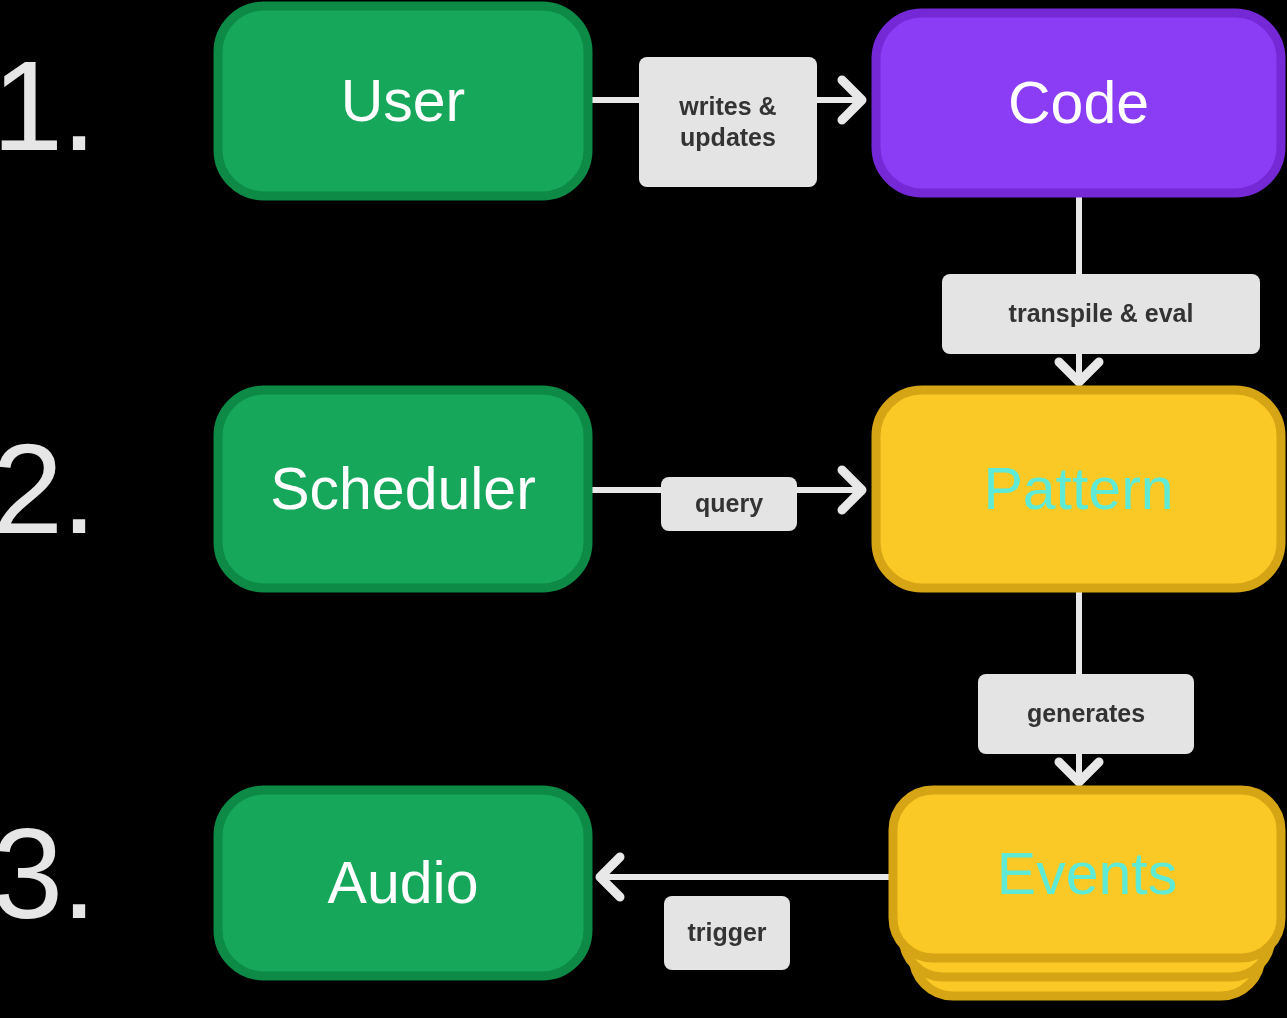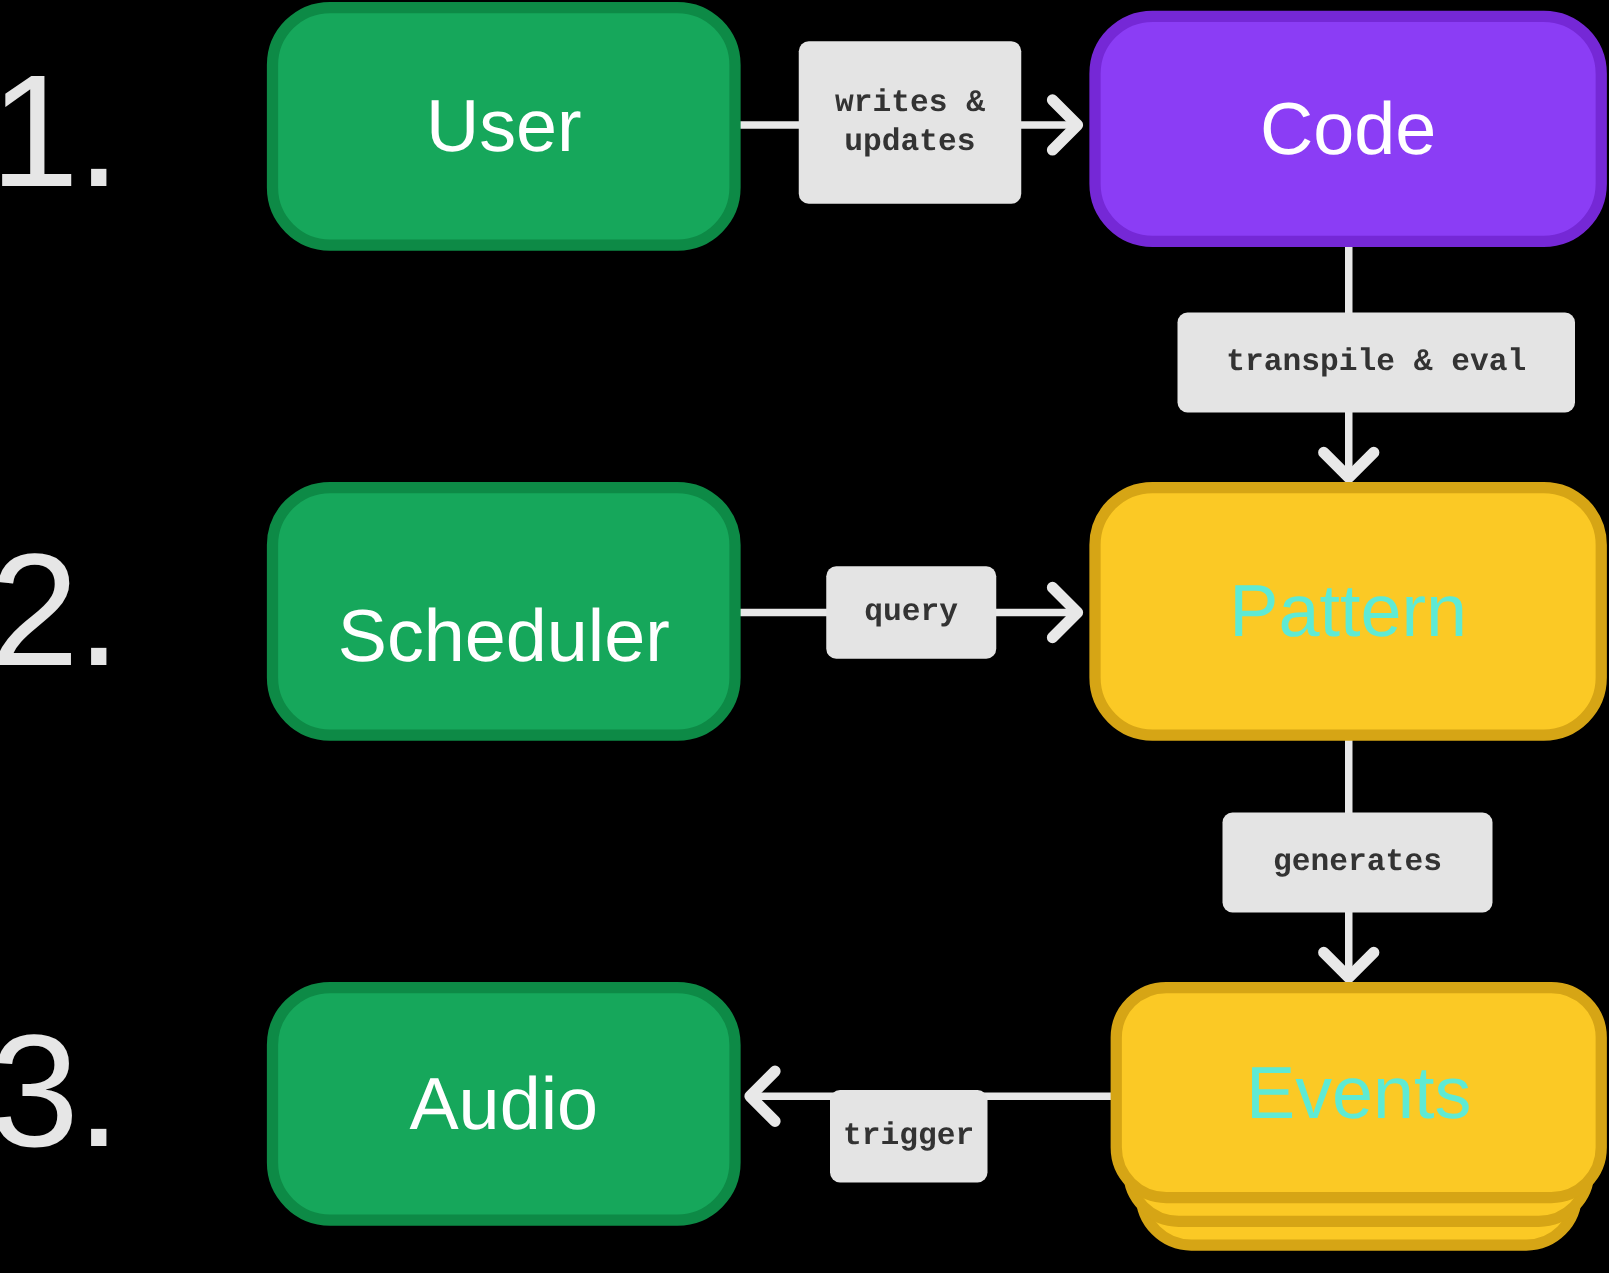--- a/index.html
+++ b/index.html
@@ -49,26 +49,27 @@
 
   .edge-label {
     position: absolute;
     display: flex;
     align-items: center;
     justify-content: center;
     text-align: center;
     background: #E4E4E4;
     border-radius: 8px;
     color: #333333;
-    font-family: Liberation Mono, monospace;
+    font-family: Liberation Sans, sans-serif;
     font-size: 25px;
     font-weight: bold;
     line-height: 1.25;
     white-space: pre-line;
     box-sizing: border-box;
+    margin-top: 24px;
   }
 </style>
 </head>
 <body>
 
 <div id="stage">
   <svg id="svg-layer" viewBox="0 0 1287 1018" xmlns="http://www.w3.org/2000/svg">
     <g id="edges-group">
         <line x1="588" y1="100" x2="862" y2="100" stroke="#E8E8E8" stroke-width="6" stroke-linecap="butt"></line>
         <path d="M 842 80 L 862 100 L 842 120" fill="none" stroke="#E8E8E8" stroke-width="9" stroke-linecap="round" stroke-linejoin="round"></path>
@@ -100,27 +101,27 @@
         <g>
           <rect x="913" y="828" width="348" height="168" rx="40" ry="40" fill="#FBC925" stroke="#D6A515" stroke-width="9"></rect>
           <rect x="903" y="809" width="368" height="168" rx="40" ry="40" fill="#FBC925" stroke="#D6A515" stroke-width="9"></rect>
           <rect x="893" y="790" width="388" height="168" rx="40" ry="40" fill="#FBC925" stroke="#D6A515" stroke-width="9"></rect>
         </g>
       </g>
   </svg>
   <div id="overlay">
       <div class="node-label light" style="left: 218px; top: 6px; width: 370px; height: 190px;">User</div>
       <div class="node-label light" style="left: 876px; top: 13px; width: 405px; height: 180px;">Code</div>
-      <div class="node-label light" style="left: 218px; top: 410px; width: 370px; height: 198px;">Scheduler</div>
+      <div class="node-label light" style="left: 218px; top: 390px; width: 370px; height: 198px;">Scheduler</div>
       <div class="node-label dark" style="left: 876px; top: 390px; width: 405px; height: 198px;">Pattern</div>
       <div class="node-label light" style="left: 218px; top: 790px; width: 370px; height: 186px;">Audio</div>
       <div class="node-label dark" style="left: 893px; top: 790px; width: 388px; height: 168px;">Events</div>
       <div class="edge-label" style="left: 639px; top: 33px; width: 178px; height: 130px;">writes &amp;
 updates</div>
       <div class="edge-label" style="left: 942px; top: 250px; width: 318px; height: 80px;">transpile &amp; eval</div>
-      <div class="edge-label" style="left: 661px; top: 453px; width: 136px; height: 74px;">query</div>
+      <div class="edge-label" style="left: 661px; top: 453px; width: 136px; height: 54px;">query</div>
       <div class="edge-label" style="left: 978px; top: 650px; width: 216px; height: 80px;">generates</div>
       <div class="edge-label" style="left: 664px; top: 872px; width: 126px; height: 74px;">trigger</div>
       <div class="step-num" style="left: -8px; top: 42px;">1.</div>
       <div class="step-num" style="left: -8px; top: 425px;">2.</div>
       <div class="step-num" style="left: -8px; top: 810px;">3.</div>
     </div>
 </div>
 
 </body></html>

